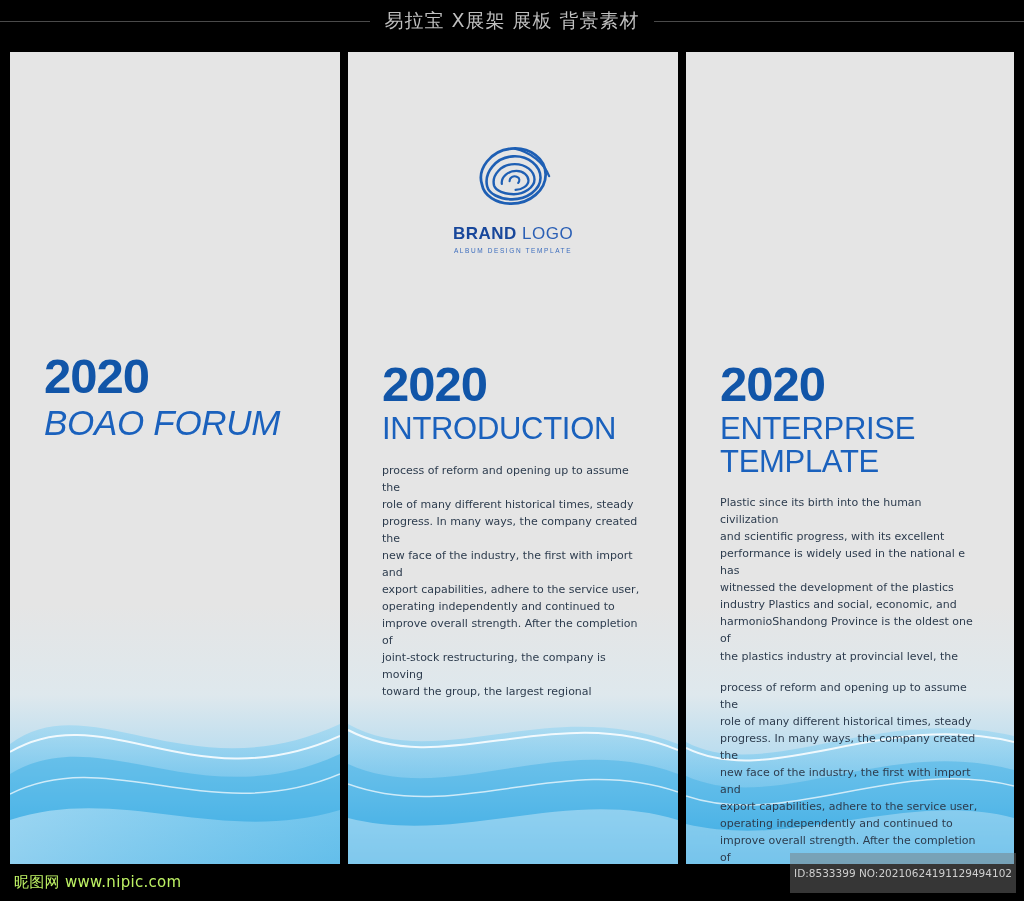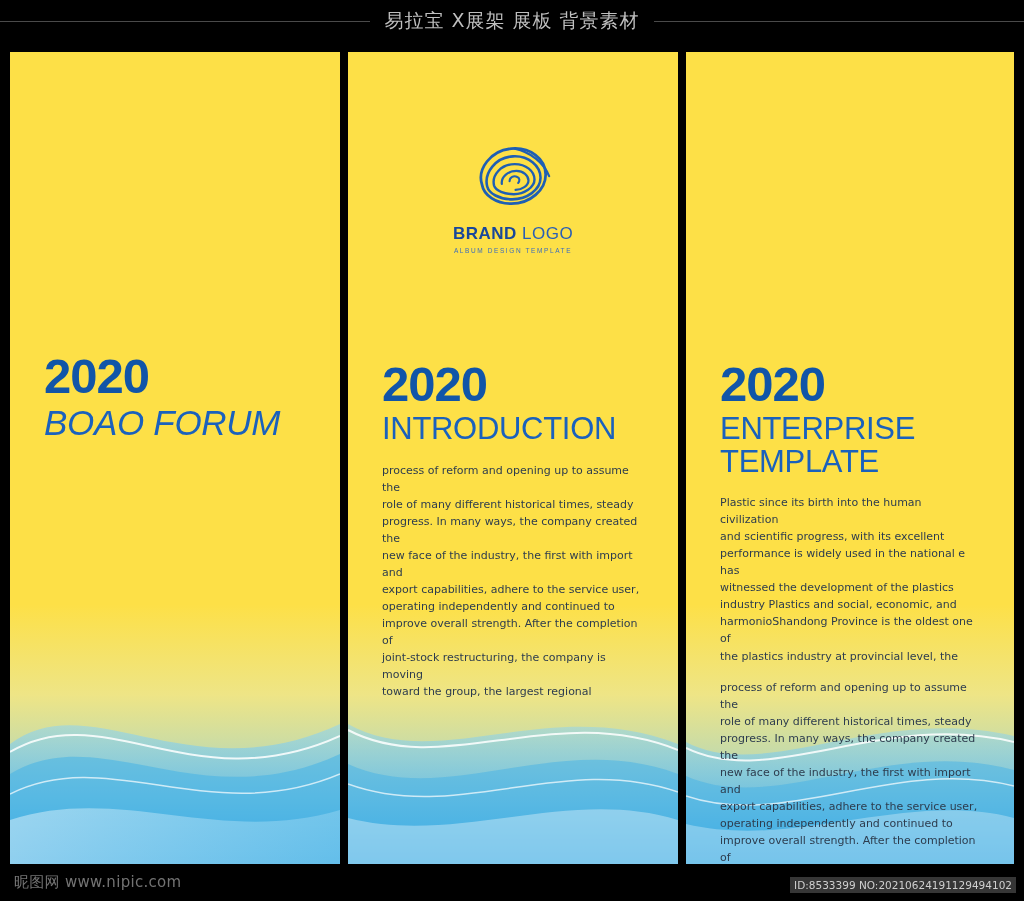--- a/index.html
+++ b/index.html
@@ -39,21 +39,21 @@
   
   .panels {
     position: absolute;
     top: 52px; left: 10px;
     width: 1004px; height: 812px;
     display: flex;
     gap: 8px;
   }
   .panel {
     position: relative;
-    background: #fde047;
+    background: #e5e5e5;
     overflow: hidden;
     padding-left: 20px;
   }
   .panel-1 { width: 330px; }
   .panel-2 { width: 330px; }
   .panel-3 { width: 328px; }
 
   
   .panel .bg-grad {
     position: absolute; left: 0; right: 0; bottom: 0;
@@ -135,33 +135,33 @@
 
   
   .bottombar {
     position: absolute;
     left: 0; bottom: 0;
     width: 1024px; height: 37px;
     background: #000;
     display: flex; align-items: center;
   }
   .watermark {
-    color: #737373;
+    color: #bef264;
     font-size: 15px;
     padding-left: 14px;
     letter-spacing: 0.3px;
     font-family: "DejaVu Sans", sans-serif;
   }
   .idcode {
     position: absolute;
     right: 8px; bottom: 8px;
     color: #cfcfcf;
     font-size: 10.5px;
     background: rgba(120,120,120,0.45);
-    padding: 2px 4px;
+    padding: 14px 4px;
     font-family: "DejaVu Sans", sans-serif;
   }
 </style>
 </head>
 <body>
 
 <div class="page">
 
   <div class="topbar">
     <div class="rule"></div>

